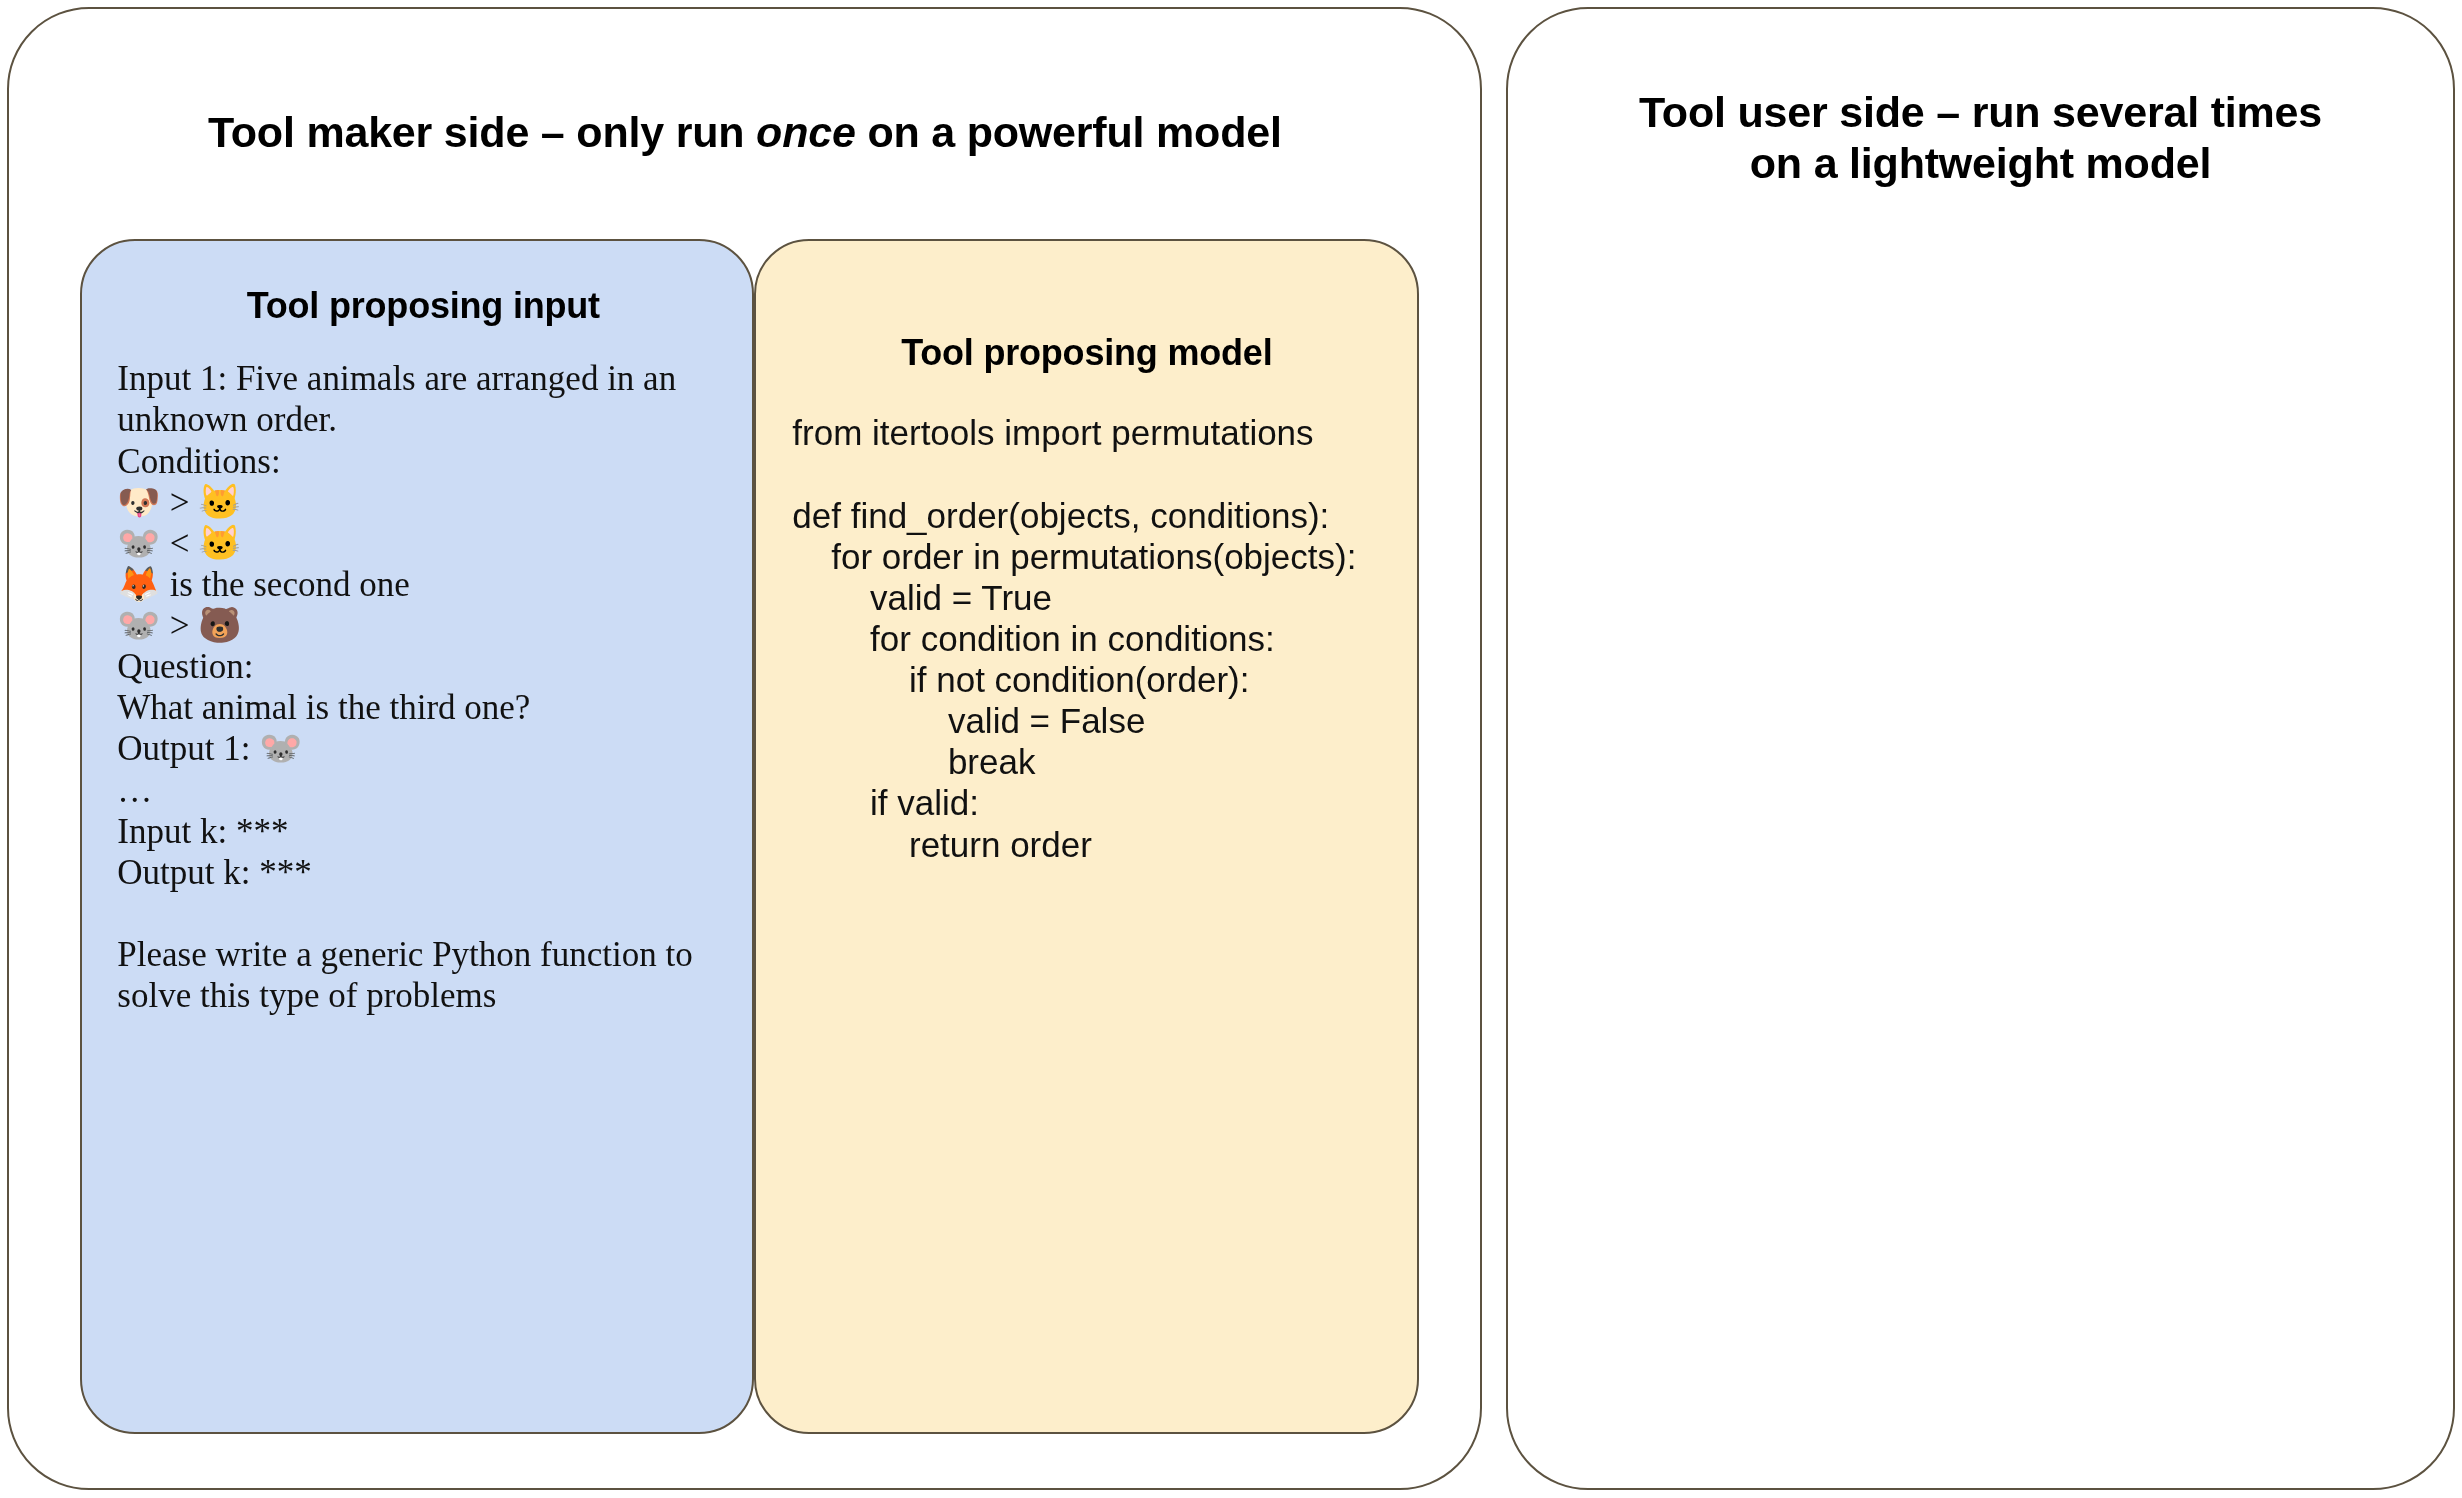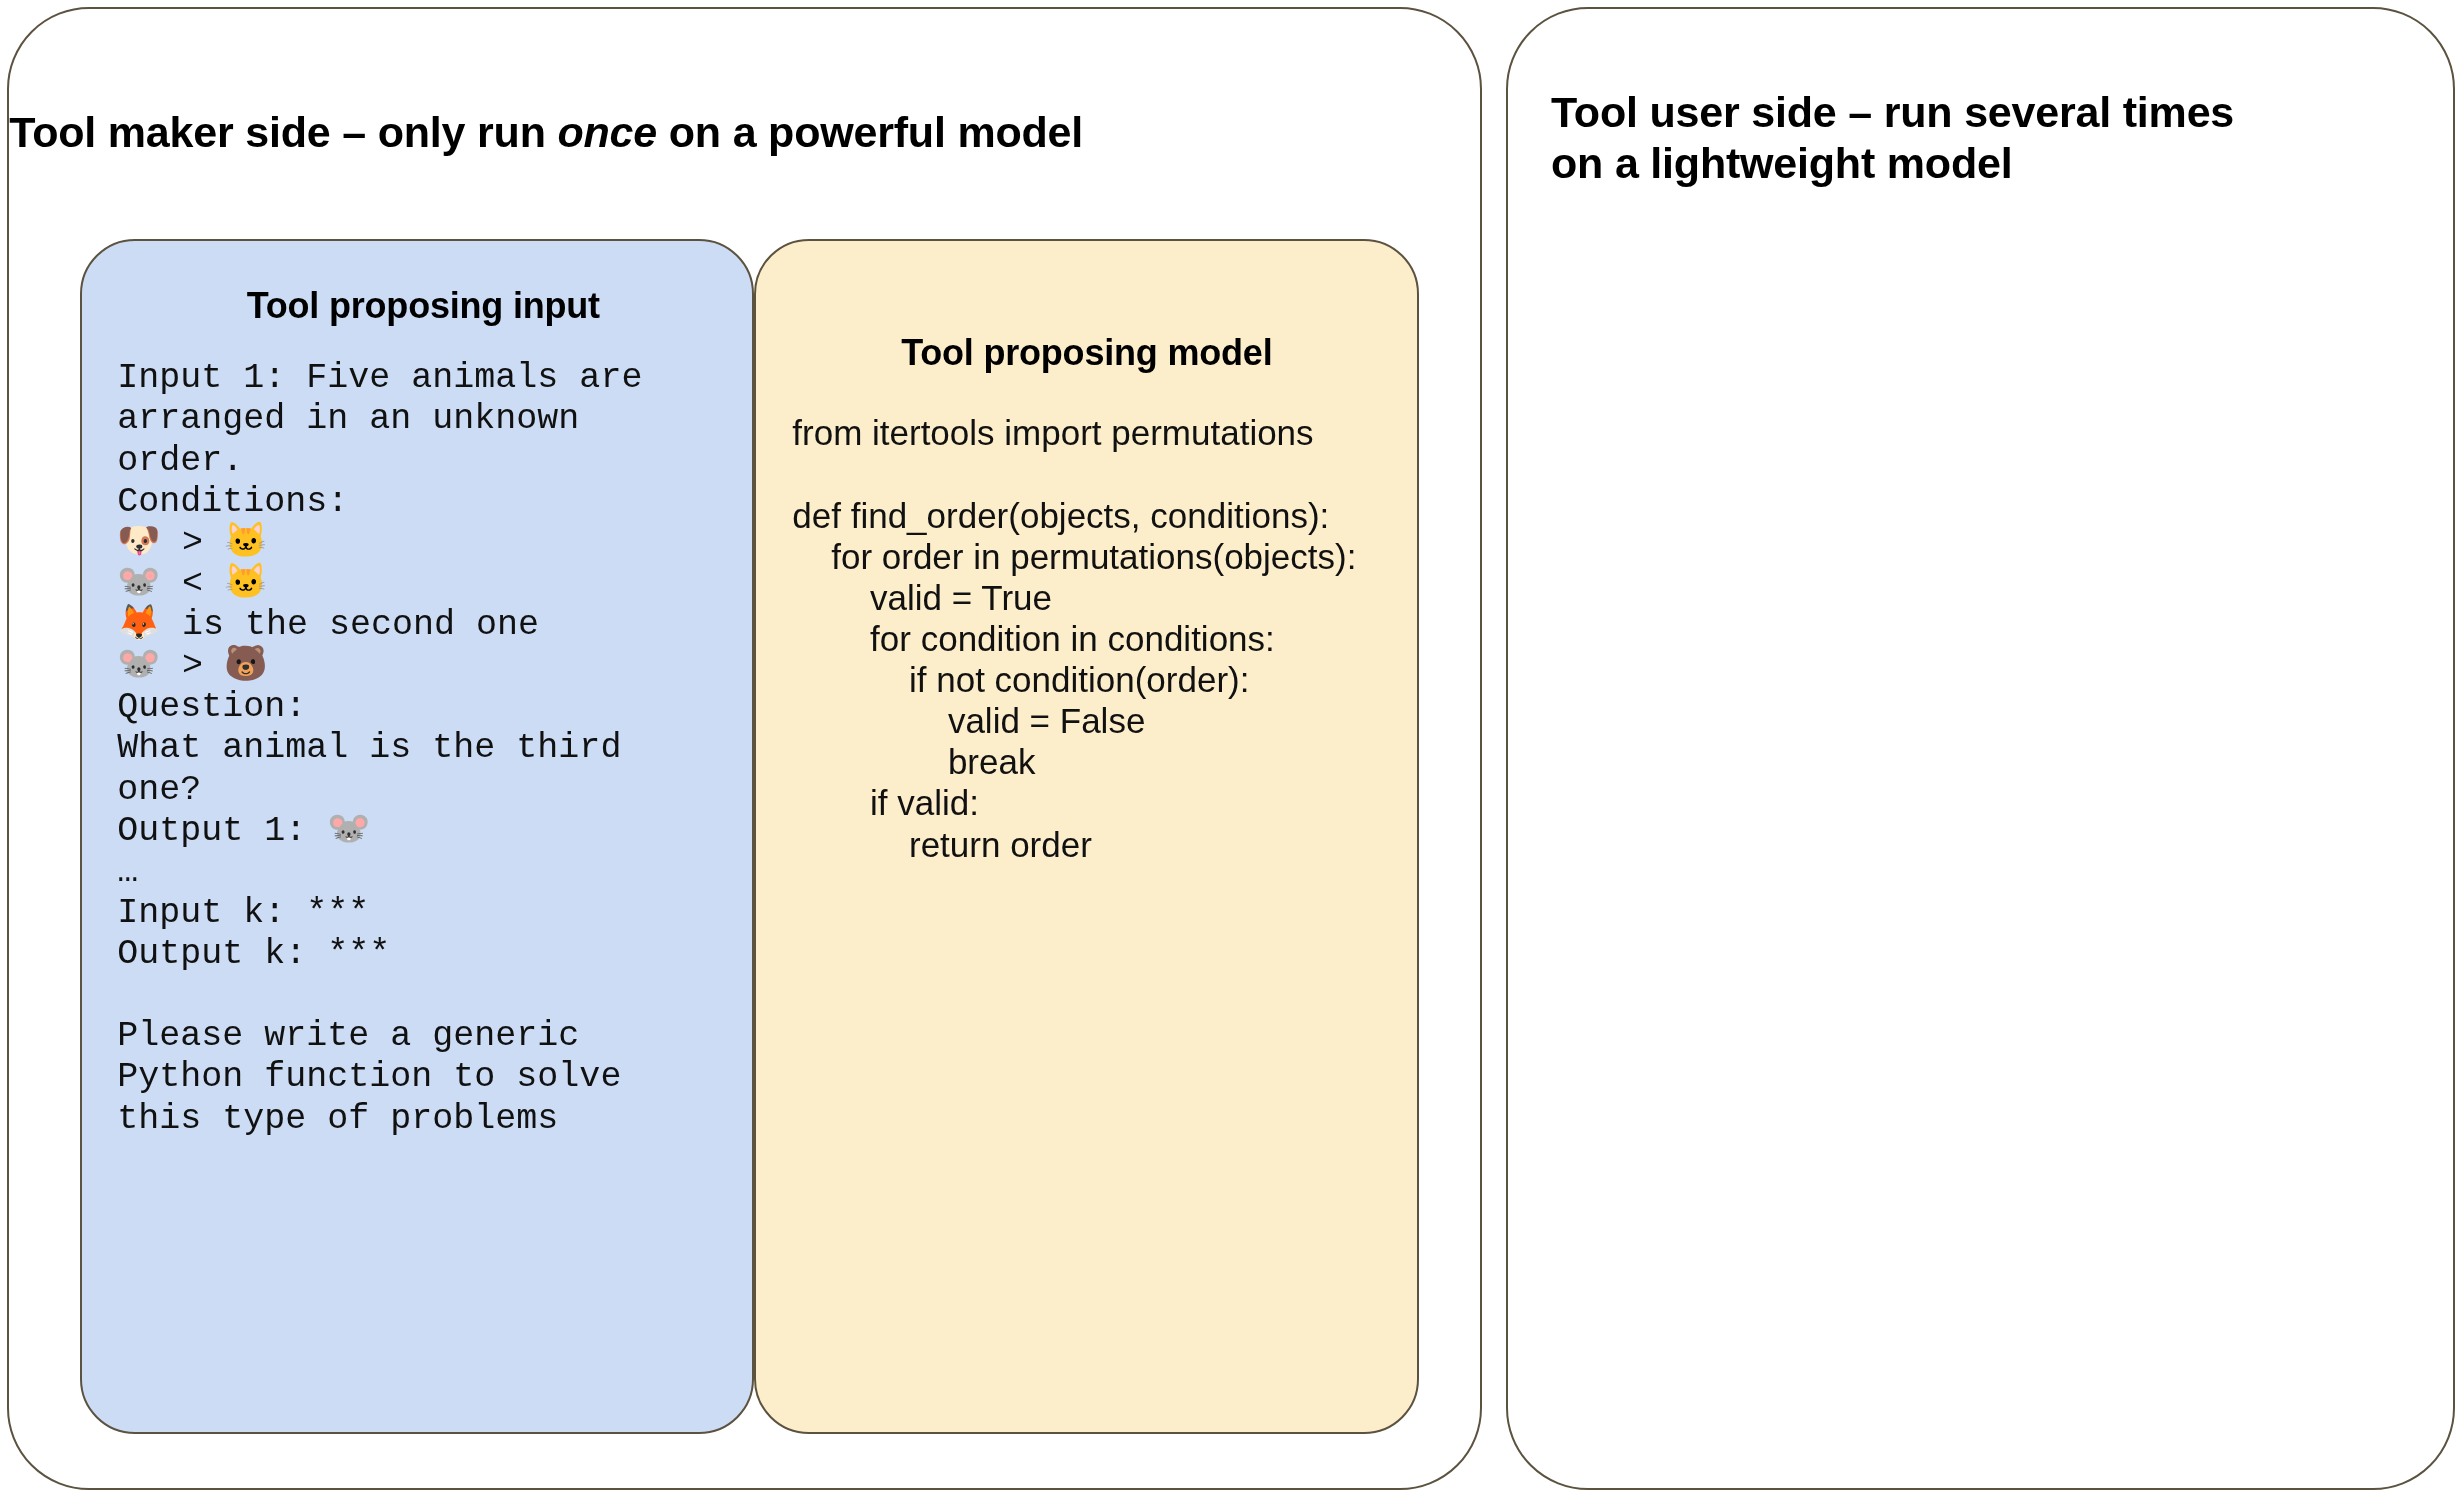--- a/index.html
+++ b/index.html
@@ -23,20 +23,21 @@
     border: 2.7px solid #5c5240;
     border-radius: 82px;
   }
   #maker-box  { left: 7.3px;    top: 7.3px;  width: 1475px; height: 1483px; }
   #user-box   { left: 1506px; top: 7.3px;  width: 949px; height: 1483px; }
 
   
   .box-title {
     position: absolute;
     left: 0; right: 0;
+    text-align: center;
     font-weight: bold;
     font-size: 43px;
     line-height: 1.18;
     color: #000000;
     letter-spacing: -0.2px;
     white-space: pre-line;
   }
   #maker-title { top: 98px; }
   #user-title  { top: 78px; padding: 0 43px; }
   #maker-title em { font-style: italic; }
@@ -66,21 +67,21 @@
     font-size: 35px;
     line-height: 1.175;
     color: #111;
     white-space: pre-wrap;
     word-wrap: break-word;
   }
   #panel-input  .panel-body { margin: 31px 33px 0 35px; }
   #panel-output .panel-body { margin: 38px 27px 0 36px; }
 
   .emoji {
-    font-family: Liberation Mono, monospace;
+    font-family: Liberation Serif, serif;
   }
 </style>
 </head>
 <body>
 
 <div class="outer-box" id="maker-box">
 
   <div class="box-title" id="maker-title"><span>Tool maker side – only run </span><em>once</em><span> on a powerful model</span></div>
 
   <div class="panel" id="panel-input">

